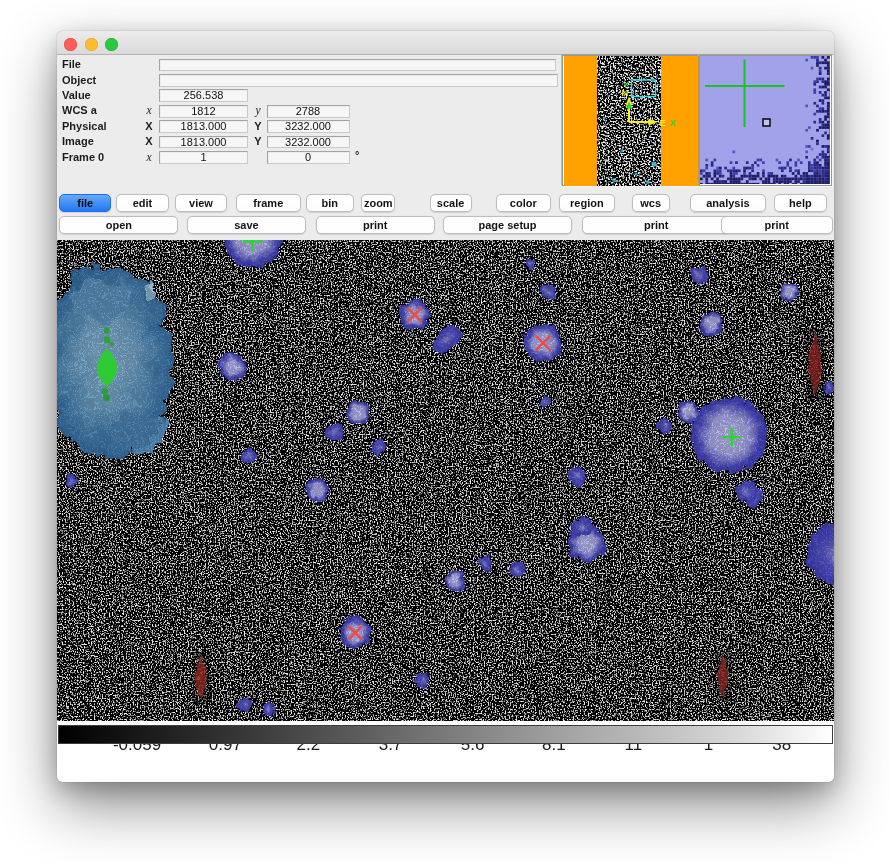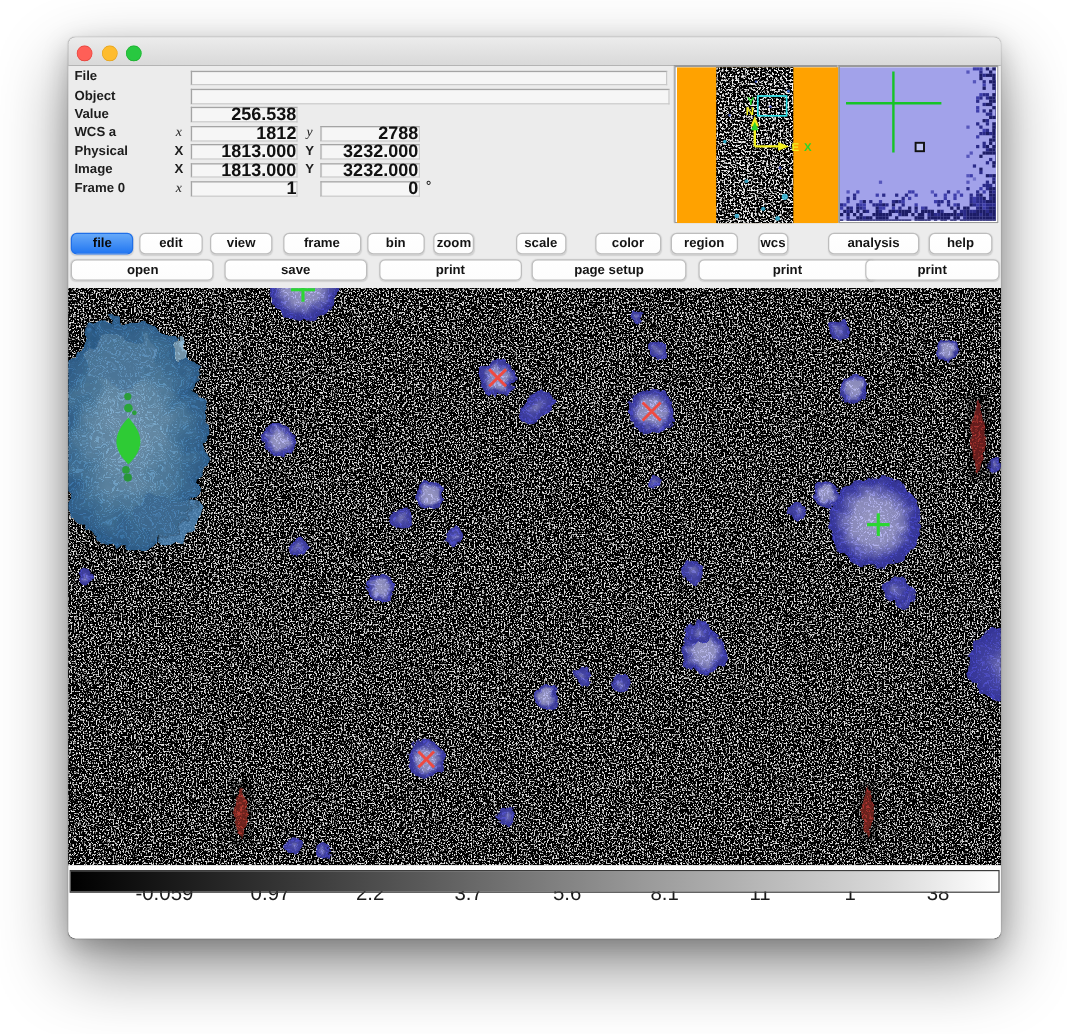--- a/index.html
+++ b/index.html
@@ -9,21 +9,21 @@
   background:linear-gradient(180deg,#ececec,#d9d9d9); border-bottom:1px solid #b4b4b4;
   border-radius:6px 6px 0 0; }
 #title { position:absolute; width:100%; text-align:center; top:5px; font-size:13px; font-weight:700; color:#3e3e3e; letter-spacing:0.1px;}
 .tl { position:absolute; top:6.5px; width:13px; height:13px; border-radius:50%; }
 #win > *, .abs { position:absolute; }
 .flab { position:absolute; font-size:11px; font-weight:700; color:#1c1c1c; white-space:nowrap; }
 .fital { font-style:italic; font-weight:400; font-family:"Liberation Serif", serif; font-size:11.5px;}
 .fbold { font-weight:700; }
 .fbox { position:absolute; height:12.8px; background:#f6f6f6; border:1px solid #a4a4a4;
   border-bottom-color:#c9c9c9; border-right-color:#c9c9c9; box-shadow: inset 0.5px 0.5px 0 rgba(0,0,0,0.08);}
-.fval { font-size:15px; font-weight:700; color:#111; text-align:right; line-height:11.5px; }
+.fval { font-size:11px; font-weight:400; color:#111; text-align:center; line-height:11.5px; }
 .pframe { position:absolute; border:1.5px solid #999; background:#fff; padding:0.5px; box-shadow: 0.5px 0.5px 0 #fdfdfd, -0.5px -0.5px 0 #8a8a8a;}
 .btn { position:absolute; height:18.5px; background:linear-gradient(180deg,#ffffff,#fdfdfd); border:1px solid #bdbdbd; border-radius:5px;
   font-size:11px; font-weight:700; color:#141414; text-align:center; line-height:17px;
   box-shadow:0 0.5px 1px rgba(0,0,0,0.12); }
 .btn.sel { background:linear-gradient(180deg,#66a9f8,#2277f2); border-color:#1f6fe8; color:#0a0a0a; }
 #imgwrap { left:0px; top:209px; width:777px; height:481px; background:#111; }
 #cbarzone { left:0; top:689.6px; width:777px; height:61.4px; background:#fff; border-radius:0 0 6px 6px; }
 #cbar { position:absolute; left:0.5px; top:4.4px; width:775px; height:18.6px; border:1px solid #3c3c3c;
   background:linear-gradient(90deg,#000 0%,#1c1c1c 12%,#3a3a3a 25%,#5a5a5a 38%,#7a7a7a 50%,#9a9a9a 62%,#b9b9b9 75%,#d9d9d9 88%,#fff 100%); }
 .cbl { position:absolute; top:14px; font-size:17px; color:#1b1b1b; transform:translateX(-50%); }
@@ -518,21 +518,21 @@
   <div class="abs" id="btnwrap" style="left:-57px;top:-31px;width:889px;height:862px;pointer-events:none;">
 <div class="btn sel" style="left:59.3px;top:193.5px;width:51.9px">file</div>
 <div class="btn" style="left:115.8px;top:193.5px;width:53.4px">edit</div>
 <div class="btn" style="left:174.9px;top:193.5px;width:52.2px">view</div>
 <div class="btn" style="left:235.7px;top:193.5px;width:65.2px">frame</div>
 <div class="btn" style="left:305.6px;top:193.5px;width:48.4px">bin</div>
 <div class="btn" style="left:361.3px;top:193.5px;width:34px">zoom</div>
 <div class="btn" style="left:429.6px;top:193.5px;width:42px">scale</div>
 <div class="btn" style="left:495.7px;top:193.5px;width:55.2px">color</div>
 <div class="btn" style="left:559.2px;top:193.5px;width:55.4px">region</div>
-<div class="btn" style="left:631.7px;top:193.5px;width:25px">wcs</div>
+<div class="btn" style="left:631.7px;top:193.5px;width:38px">wcs</div>
 <div class="btn" style="left:689.7px;top:193.5px;width:76.5px">analysis</div>
 <div class="btn" style="left:773.9px;top:193.5px;width:53.0px">help</div>
 <div class="btn" style="left:59.4px;top:215.8px;width:119.1px">open</div>
 <div class="btn" style="left:186.9px;top:215.8px;width:119.1px">save</div>
 <div class="btn" style="left:315.8px;top:215.8px;width:119.0px">print</div>
 <div class="btn" style="left:442.9px;top:215.8px;width:129.2px">page setup</div>
 <div class="btn" style="left:582.2px;top:215.8px;width:148px">print</div>
 <div class="btn" style="left:720.6px;top:215.8px;width:112.4px">print</div>
   </div>
   <div id="imgwrap"><svg id="mainimg" width="777" height="481" viewBox="0 0 777 481">

